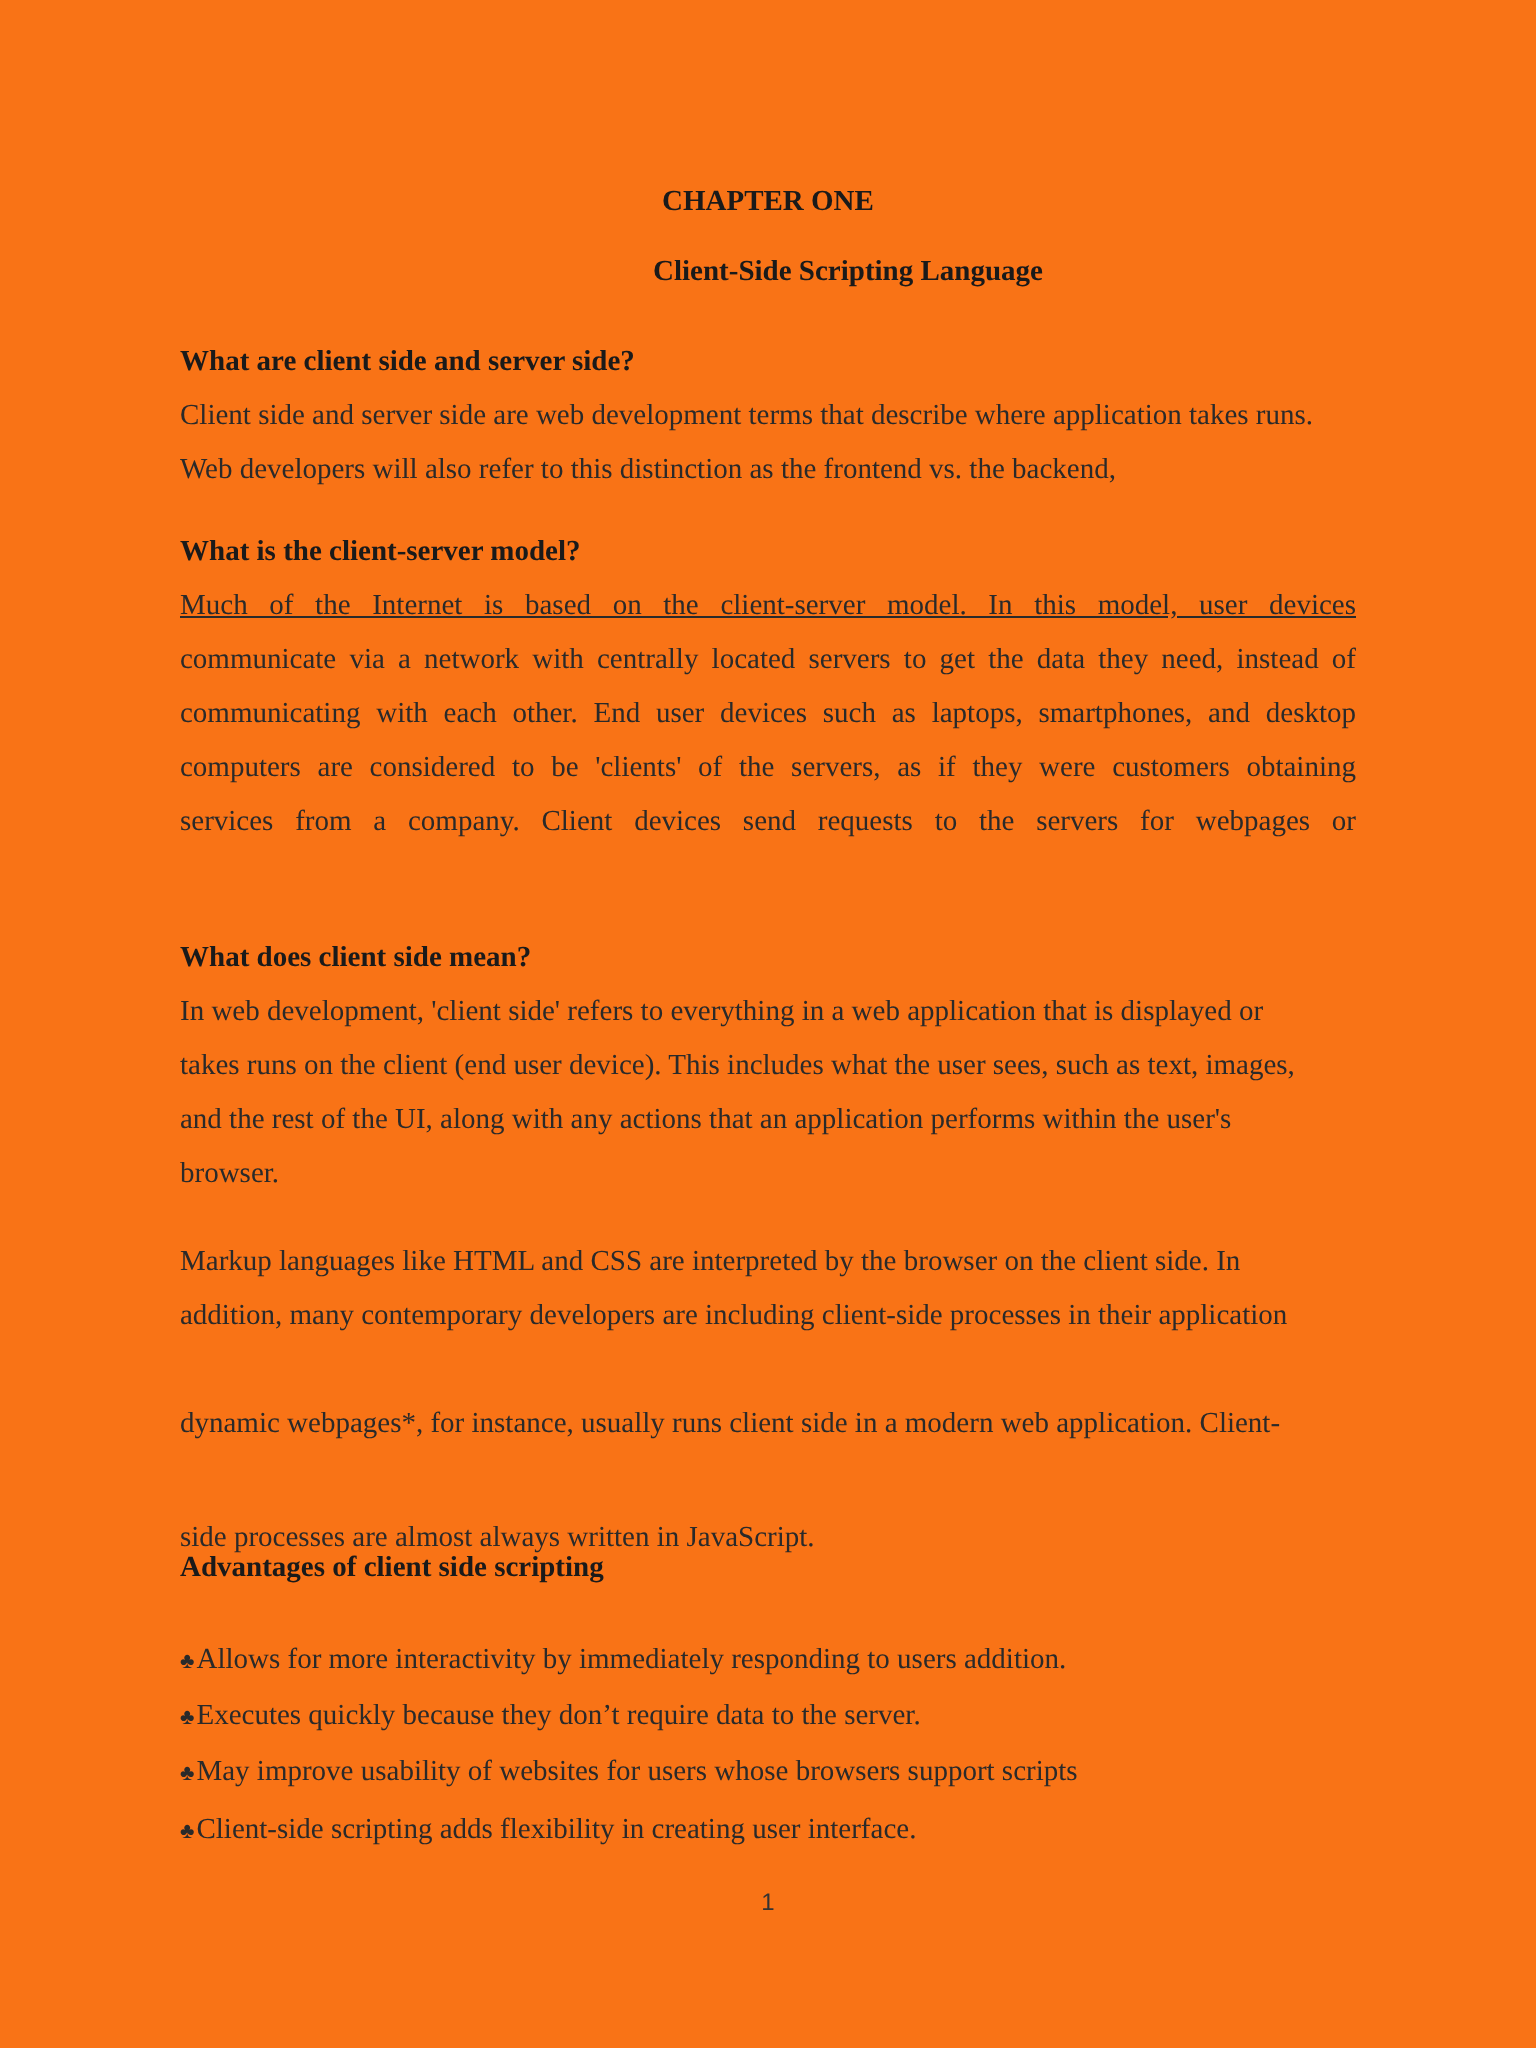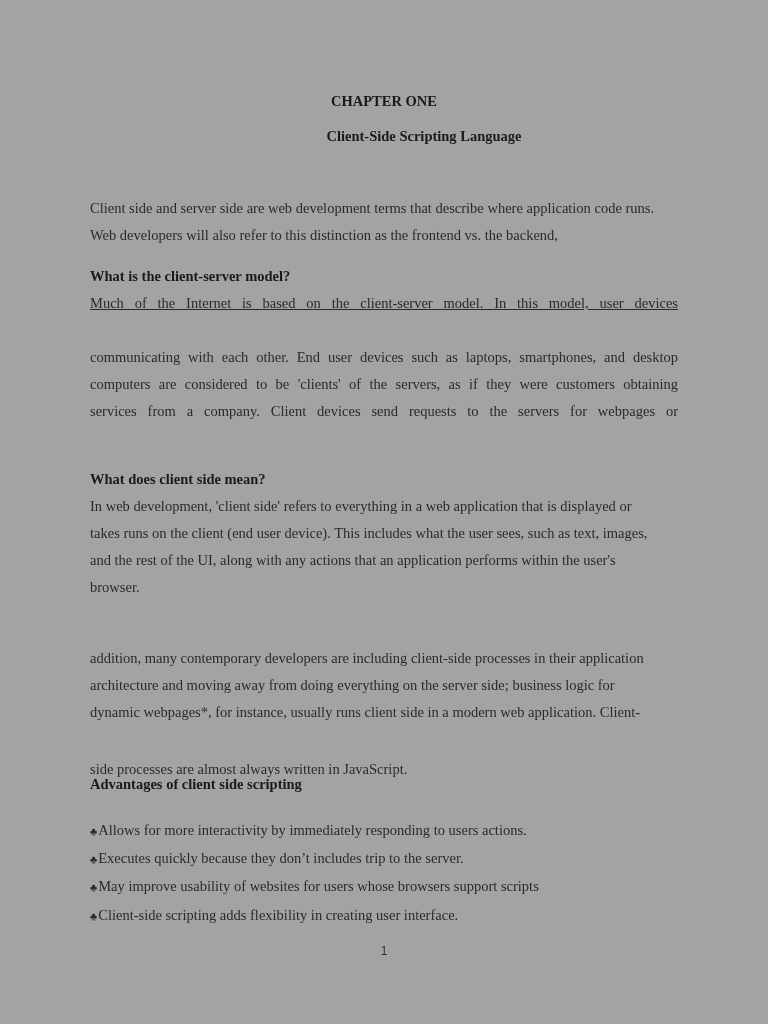--- a/index.html
+++ b/index.html
@@ -1,61 +1,63 @@
 <!DOCTYPE html>
 <html><head>
 <meta charset="utf-8">
 <style>
   html, body { margin:0; padding:0; background:#ffffff; }
   body { width:768px; height:1024px; position:relative; overflow:hidden;
          font-family:"Liberation Serif", "DejaVu Serif", serif; color:#262626; }
-  .page { position:absolute; left:0; top:0; width:768px; height:1024px; background:#a3a3a3; }
+  .page { position:absolute; left:0; top:0; width:768px; height:1024px; background:#f97316; }
   .center { position:absolute; left:0; width:768px; text-align:center; font-weight:bold; font-size:14.5px; color:#1a1a1a; }
   .h { position:absolute; left:90px; font-weight:bold; font-size:14.5px; color:#1a1a1a; }
   .line { position:absolute; left:90px; font-size:14.5px; white-space:nowrap; color:#2a2a2a; }
   .just { width:588px; text-align:justify; text-align-last:justify; white-space:normal; }
   .bullet { position:absolute; left:90px; font-size:14.5px; white-space:nowrap; color:#2a2a2a; }
   .club { font-size:11px; margin-right:1px; }
   .pnum { position:absolute; top:916px; left:0; width:768px; text-align:center; font-size:12px;
           font-family:"Liberation Sans", sans-serif; color:#333; }
 </style>
 </head>
 <body>
 
 <div class="page">
   <div class="center" style="top:93px;">CHAPTER ONE</div>
   <div class="center" style="top:128px;padding-left:40px;">Client-Side Scripting Language</div>
 
-  <div class="line" style="top:200px;">Client side and server side are web development terms that describe where application code runs.</div>
+  <div class="h" style="top:173px;">What are client side and server side?</div>
+  <div class="line" style="top:200px;">Client side and server side are web development terms that describe where application takes runs.</div>
   <div class="line" style="top:227px;">Web developers will also refer to this distinction as the frontend vs. the backend,</div>
 
   <div class="h" style="top:268px;">What is the client-server model?</div>
   <div class="line just" style="top:295px;text-decoration:underline;">Much of the Internet is based on the client-server model. In this model, user devices</div>
+  <div class="line just" style="top:322px;">communicate via a network with centrally located servers to get the data they need, instead of</div>
   <div class="line just" style="top:349px;">communicating with each other. End user devices such as laptops, smartphones, and desktop</div>
   <div class="line just" style="top:376px;">computers are considered to be 'clients' of the servers, as if they were customers obtaining</div>
   <div class="line just" style="top:403px;">services from a company. Client devices send requests to the servers for webpages or</div>
 
   <div class="h" style="top:471px;">What does client side mean?</div>
   <div class="line" style="top:498px;">In web development, 'client side' refers to everything in a web application that is displayed or</div>
   <div class="line" style="top:525px;">takes runs on the client (end user device). This includes what the user sees, such as text, images,</div>
   <div class="line" style="top:552px;">and the rest of the UI, along with any actions that an application performs within the user's</div>
   <div class="line" style="top:579px;">browser.</div>
 
+  <div class="line" style="top:623px;">Markup languages like HTML and CSS are interpreted by the browser on the client side. In</div>
   <div class="line" style="top:650px;">addition, many contemporary developers are including client-side processes in their application</div>
-  <div class="line" style="top:677px;">architecture and moving away from doing everything on the server side; business logic for</div>
   <div class="line" style="top:704px;">dynamic webpages*, for instance, usually runs client side in a modern web application. Client-</div>
   <div class="line" style="top:761px;">side processes are almost always written in JavaScript.</div>
 
   <div class="h" style="top:776px;">Advantages of client side scripting</div>
 
   <div class="bullet" style="top:822px;">
-    <span class="club">♣</span><span>Allows for more interactivity by immediately responding to users actions.</span>
+    <span class="club">♣</span><span>Allows for more interactivity by immediately responding to users addition.</span>
   </div>
   <div class="bullet" style="top:850px;">
-    <span class="club">♣</span><span>Executes quickly because they don’t includes trip to the server.</span>
+    <span class="club">♣</span><span>Executes quickly because they don’t require data to the server.</span>
   </div>
   <div class="bullet" style="top:878px;">
     <span class="club">♣</span><span>May improve usability of websites for users whose browsers support scripts</span>
   </div>
   <div class="bullet" style="top:907px;">
     <span class="club">♣</span><span>Client-side scripting adds flexibility in creating user interface.</span>
   </div>
 
   <div class="pnum" style="top:944px;">1</div>
 </div>

